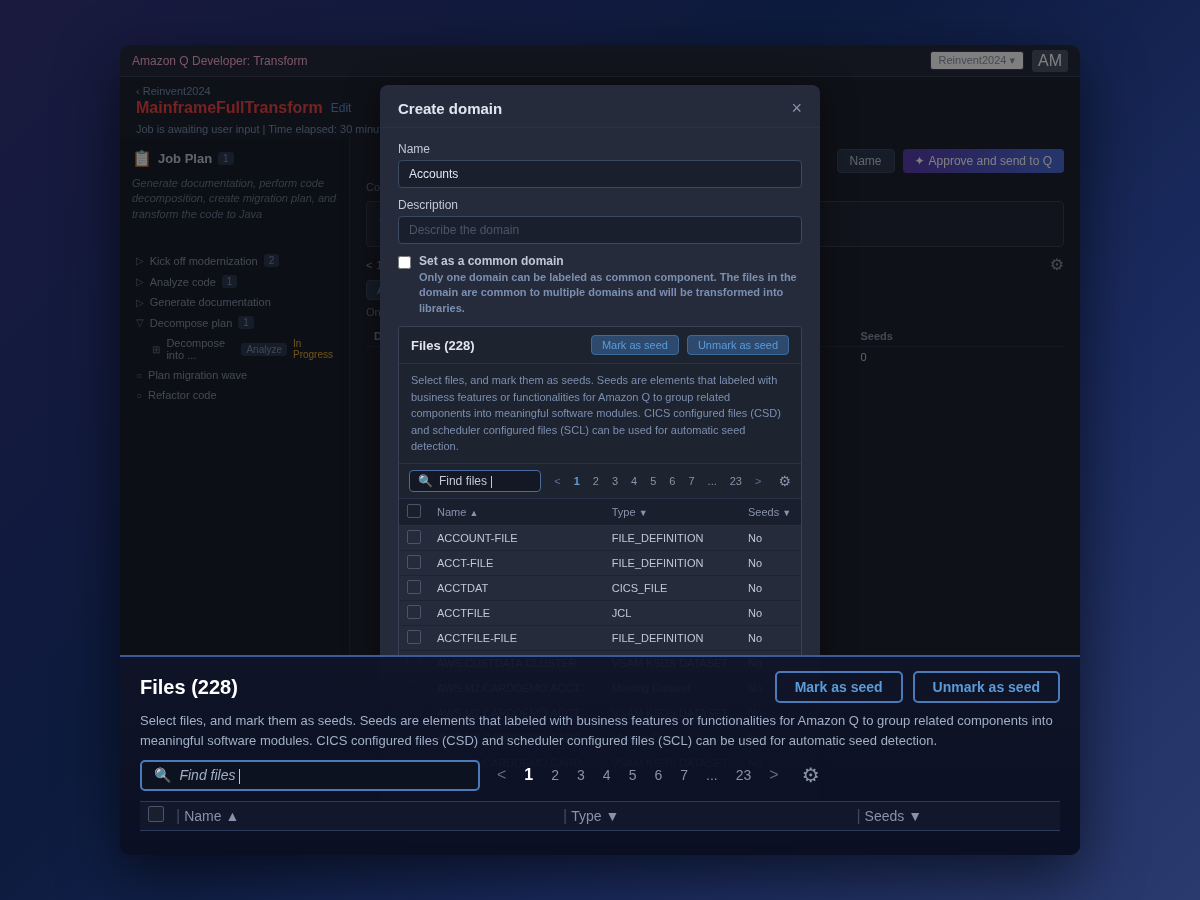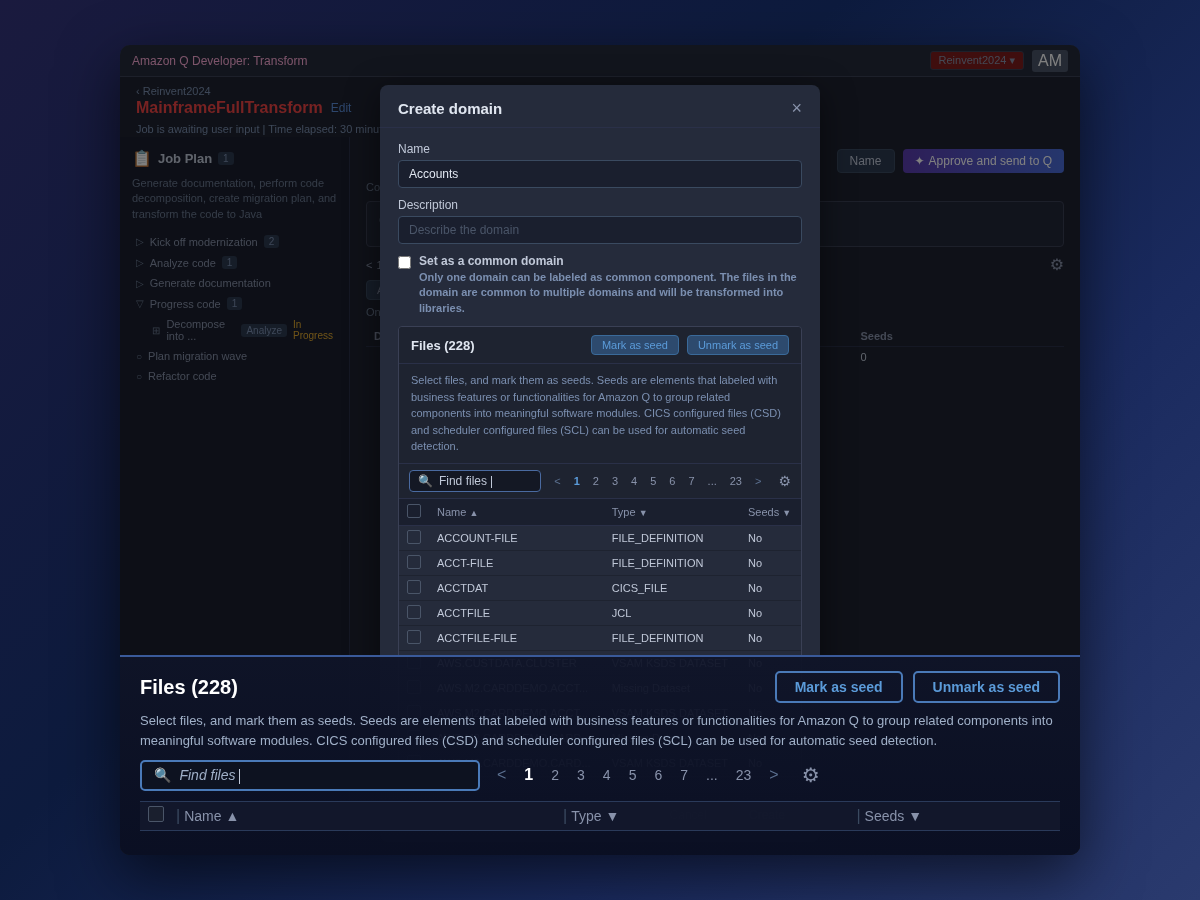--- a/index.html
+++ b/index.html
@@ -35,21 +35,21 @@
     .title-bar-text {
       color: #f9a8d4;
       font-size: 12px;
     }
     .title-bar-right {
       display: flex;
       align-items: center;
       gap: 8px;
     }
     .env-badge {
-      background: #7f1d1d;
+      background: #ffffff;
       color: #8892aa;
       font-size: 11px;
       padding: 2px 8px;
       border-radius: 3px;
       border: 1px solid #3a4055;
     }
     .user-badge {
       background: #4a5568;
       color: #fff;
       font-size: 16px;
@@ -119,22 +119,23 @@
       margin-bottom: 8px;
     }
     .job-plan-title {
       color: #c0c8d8;
       font-size: 13px;
       font-weight: 600;
     }
     .job-plan-desc {
       color: #6a7890;
       font-size: 11px;
-      margin-bottom: 9px;
+      margin-bottom: 28px;
       line-height: 1.4;
+      font-style: italic;
     }
     .step-item {
       display: flex;
       align-items: center;
       gap: 6px;
       padding: 4px 4px;
       cursor: pointer;
     }
     .step-icon {
       color: #6a7890;
@@ -692,21 +693,21 @@
           <span class="step-icon">▷</span>
           <span class="step-label">Analyze code</span>
           <span class="step-badge">1</span>
         </div>
         <div class="step-item">
           <span class="step-icon">▷</span>
           <span class="step-label">Generate documentation</span>
         </div>
         <div class="step-item">
           <span class="step-icon">▽</span>
-          <span class="step-label">Progress code</span>
+          <span class="step-label">Decompose plan</span>
           <span class="step-badge">1</span>
         </div>
         <div class="step-item step-indent">
           <span class="step-icon">⊞</span>
           <span class="step-label">Decompose into ...</span>
           <span class="step-badge">Analyze</span>
           <span class="step-status">In Progress</span>
         </div>
         <div class="step-item">
           <span class="step-icon">○</span>

